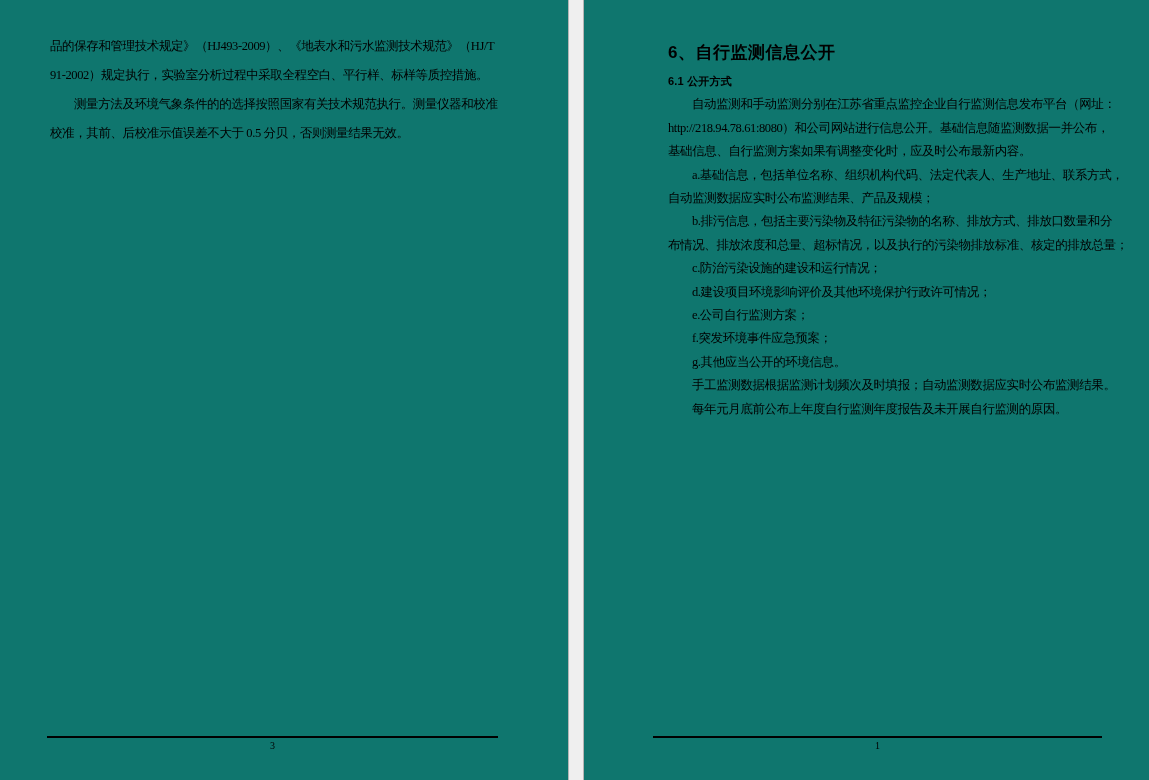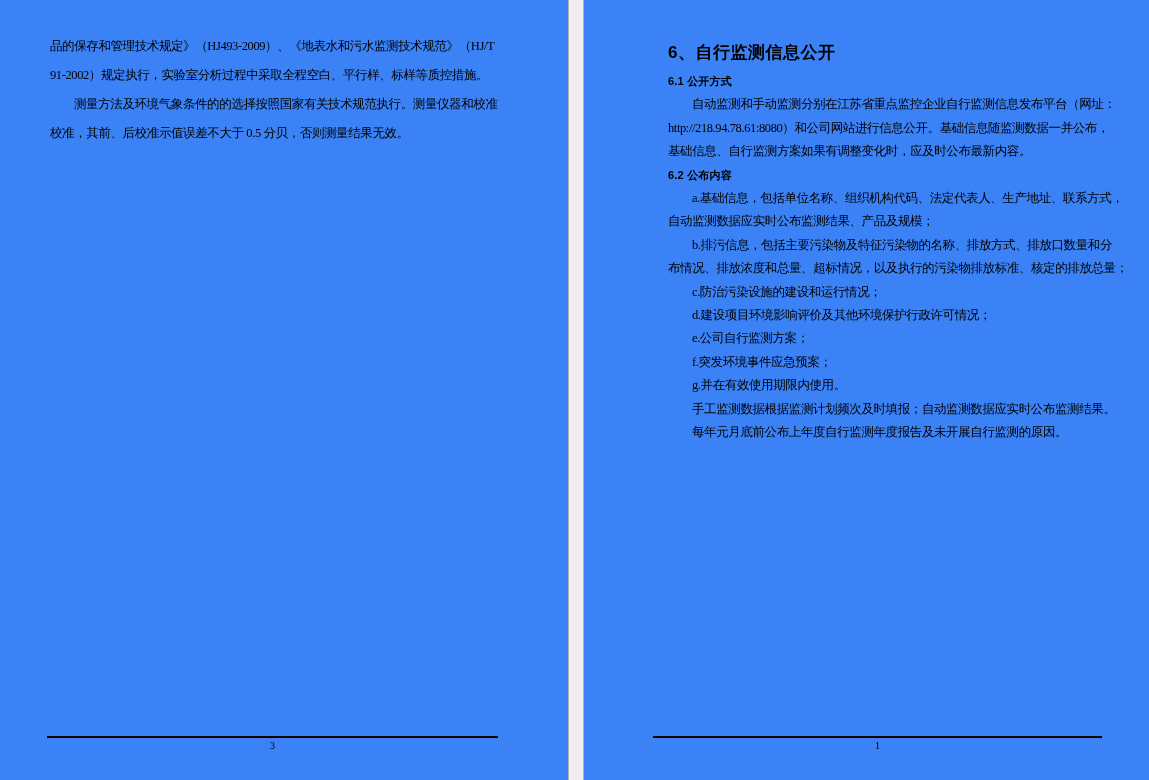--- a/index.html
+++ b/index.html
@@ -5,21 +5,21 @@
   * { margin:0; padding:0; box-sizing:border-box; }
   html,body { width:1149px; height:780px; }
   body {
     position:relative;
     background:#ffffff;
     font-family:"Liberation Serif","DejaVu Serif",serif;
     color:#000000;
     overflow:hidden;
   }
   .page {
-    position:absolute; top:0; height:780px; background:#3b82f6;
+    position:absolute; top:0; height:780px; background:#0f766e;
   }
   .page-left  { left:0;     width:568px; }
   .page-right { left:584px; width:565px; }
   .page-gap {
     position:absolute; left:568px; top:0; width:16px; height:780px;
     background:#efefef;
     border-left:1px solid #b5b5b5;
     border-right:1px solid #b5b5b5;
   }
   
@@ -82,29 +82,28 @@
 
 <div class="page page-right">
   <div class="rp-body">
     <div class="rp-h1">6、自行监测信息公开</div>
 
     <div class="rp-h2">6.1 公开方式</div>
     <div class="rp-line line indent">自动监测和手动监测分别在江苏省重点监控企业自行监测信息发布平台（网址：</div>
     <div class="rp-line line">http://218.94.78.61:8080）和公司网站进行信息公开。基础信息随监测数据一并公布，</div>
     <div class="rp-line line">基础信息、自行监测方案如果有调整变化时，应及时公布最新内容。</div>
 
-    <div class="rp-h2">6.2 公布内容</div>
     <div class="rp-line line indent">a.基础信息，包括单位名称、组织机构代码、法定代表人、生产地址、联系方式，</div>
     <div class="rp-line line">自动监测数据应实时公布监测结果、产品及规模；</div>
     <div class="rp-line line indent">b.排污信息，包括主要污染物及特征污染物的名称、排放方式、排放口数量和分</div>
     <div class="rp-line line">布情况、排放浓度和总量、超标情况，以及执行的污染物排放标准、核定的排放总量；</div>
     <div class="rp-line line indent">c.防治污染设施的建设和运行情况；</div>
     <div class="rp-line line indent">d.建设项目环境影响评价及其他环境保护行政许可情况；</div>
     <div class="rp-line line indent">e.公司自行监测方案；</div>
     <div class="rp-line line indent">f.突发环境事件应急预案；</div>
-    <div class="rp-line line indent">g.并在有效使用期限内使用。</div>
+    <div class="rp-line line indent">g.其他应当公开的环境信息。</div>
 
     <div class="rp-line line indent">手工监测数据根据监测计划频次及时填报；自动监测数据应实时公布监测结果。</div>
     <div class="rp-line line indent">每年元月底前公布上年度自行监测年度报告及未开展自行监测的原因。</div>
   </div>
   <div class="footer-rule footer-rule-right"></div>
   <div class="page-number page-number-right">1</div>
 </div>
 
 </body></html>

